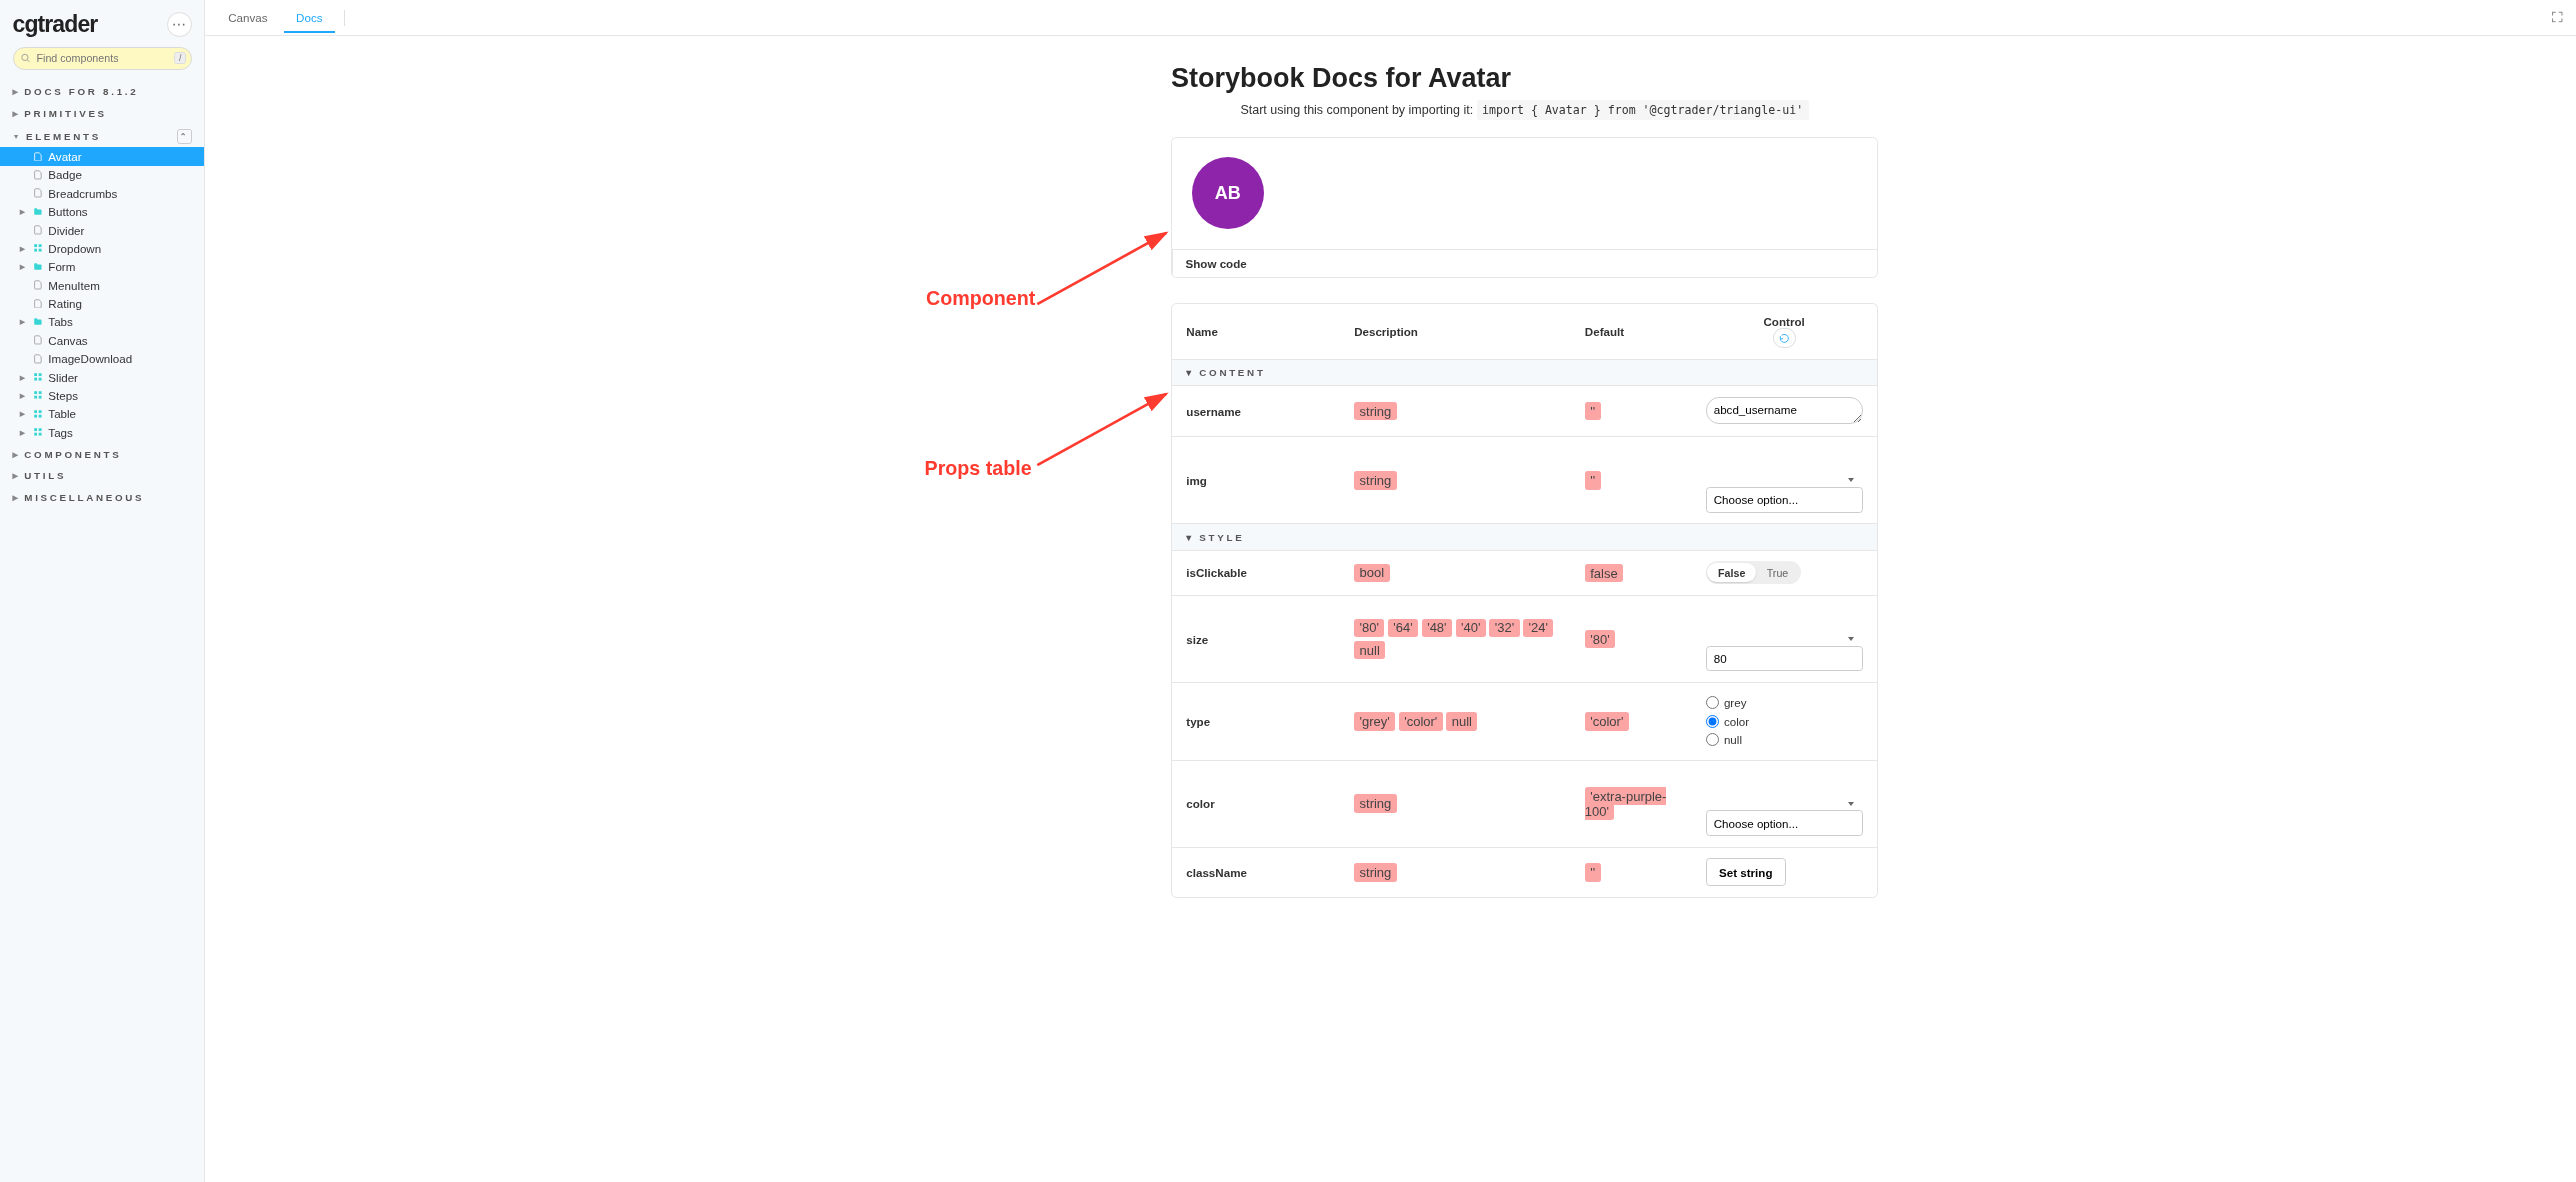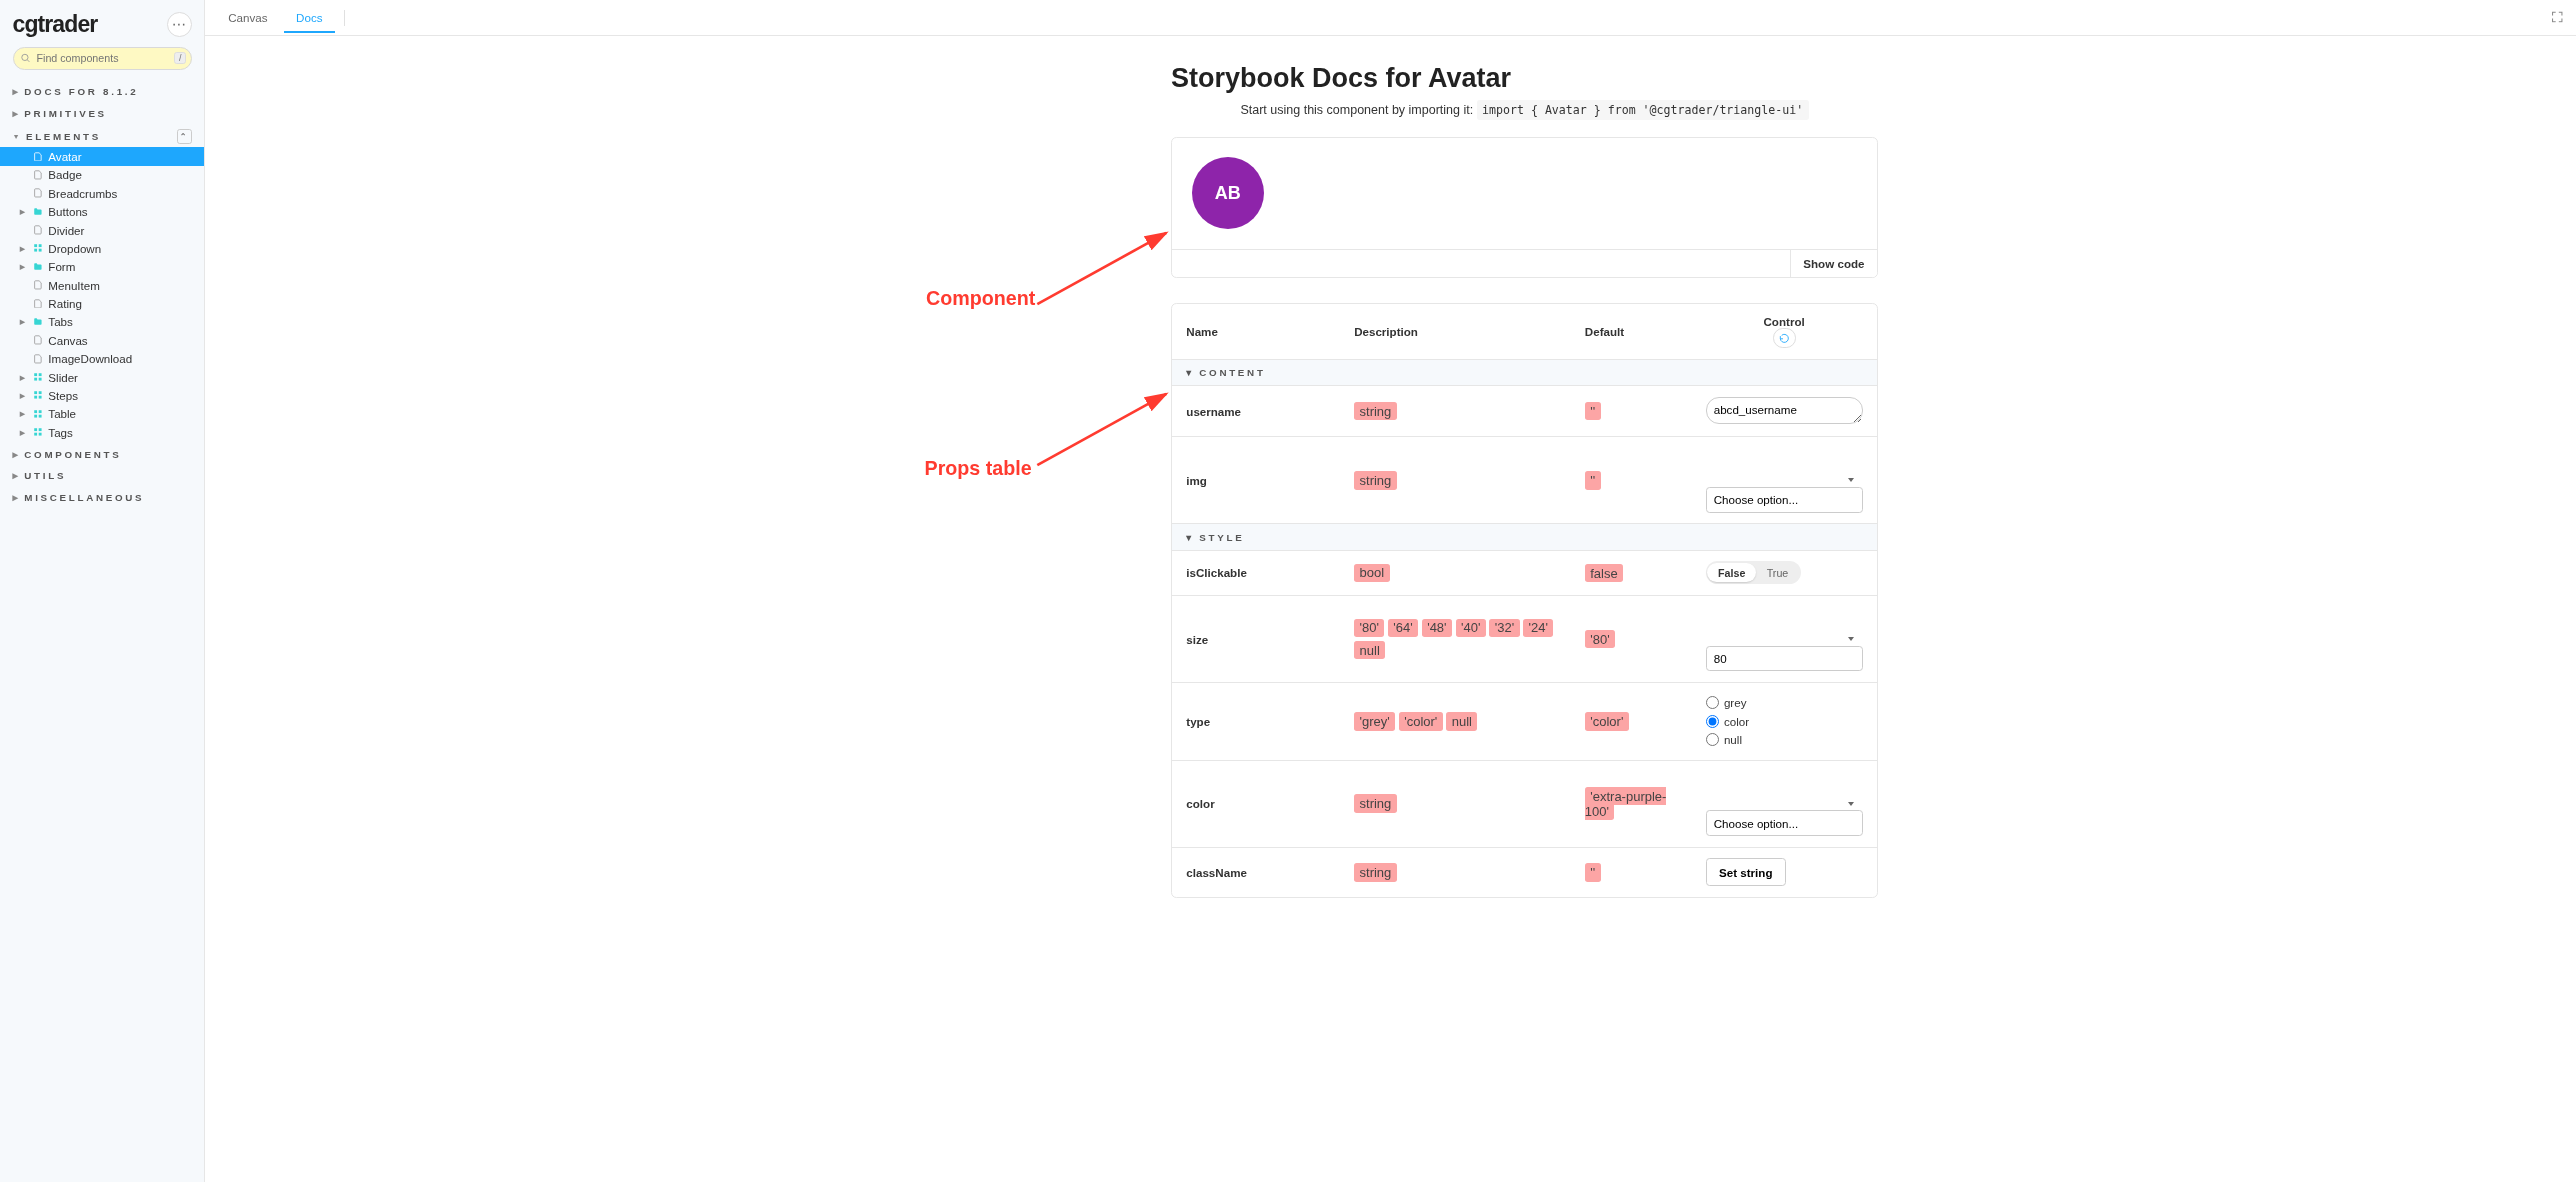--- a/index.html
+++ b/index.html
@@ -32,21 +32,21 @@
 .tabsep { width: 0.9px; height: 16px; background: #e0e0e0; margin: 0 5.4px; }
 .fullscreen-btn { position: absolute; right: 12.5px; top: 50%; transform: translateY(-50%); cursor: pointer; color: #888; }
 .content { flex: 1; overflow: auto; padding: 27px 0 54px; position: relative; }
 .doc-wrap { max-width: 975px; margin: 0 auto; padding-left: 268px; position: relative; }
 .page-title { font-size: 27px; font-weight: 900; color: #222; margin-bottom: 9px; }
 .page-sub { font-size: 12.5px; color: #333; margin-bottom: 19.7px; text-align: center; }
 .code-inline { font-family: ui-monospace, Menlo, Consolas, monospace; background: #f6f6f6; padding: 2.7px 5.4px; border-radius: 2.7px; font-size: 11.6px; color: #333; }
 .preview-card { border: 0.9px solid #e6e6e6; border-radius: 5.4px; margin-bottom: 25px; overflow: hidden; }
 .preview-body { padding: 19.7px; }
 .avatar-demo { width: 72px; height: 72px; border-radius: 50%; background: #8e24aa; color: #fff; display: flex; align-items: center; justify-content: center; font-size: 18px; font-weight: 600; }
-.preview-footer { display: flex; justify-content: flex-end; border-top: 0.9px solid #e6e6e6; }
+.preview-footer { display: flex; justify-content: flex-start; border-top: 0.9px solid #e6e6e6; }
 .show-code-btn { padding: 7.2px 12.5px; font-size: 11.6px; font-weight: 700; color: #333; background: #fff; border: none; border-left: 0.9px solid #e6e6e6; cursor: pointer; }
 .props-table { border: 0.9px solid #e6e6e6; border-radius: 5.4px; overflow: hidden; }
 .pt-head, .pt-row { display: grid; grid-template-columns: 1fr 1.4fr 0.7fr 1fr; align-items: center; padding: 10.7px 14.3px; gap: 10.7px; }
 .pt-head { font-size: 11.6px; font-weight: 700; color: #333; border-bottom: 0.9px solid #e6e6e6; }
 .pt-reset { justify-self: end; width: 23px; height: 19.7px; border: 0.9px solid #ddd; border-radius: 9.8px; display:flex; align-items:center; justify-content:center; cursor:pointer; color:#1ea7fd; background:#fff; }
 .pt-group { background: #f6f9fc; padding: 7.2px 14.3px; font-size: 9.8px; font-weight: 700; letter-spacing: 2.7px; color: #555; border-bottom: 0.9px solid #e6e6e6; display:flex; align-items:center; gap:5.4px; cursor:pointer; }
 .pt-row { border-bottom: 0.9px solid #e6e6e6; font-size: 11.6px; }
 .pt-row:last-child { border-bottom: none; }
 .pt-name { font-weight: 700; }
 .pt-desc { display: flex; flex-wrap: wrap; gap: 3.6px; }

